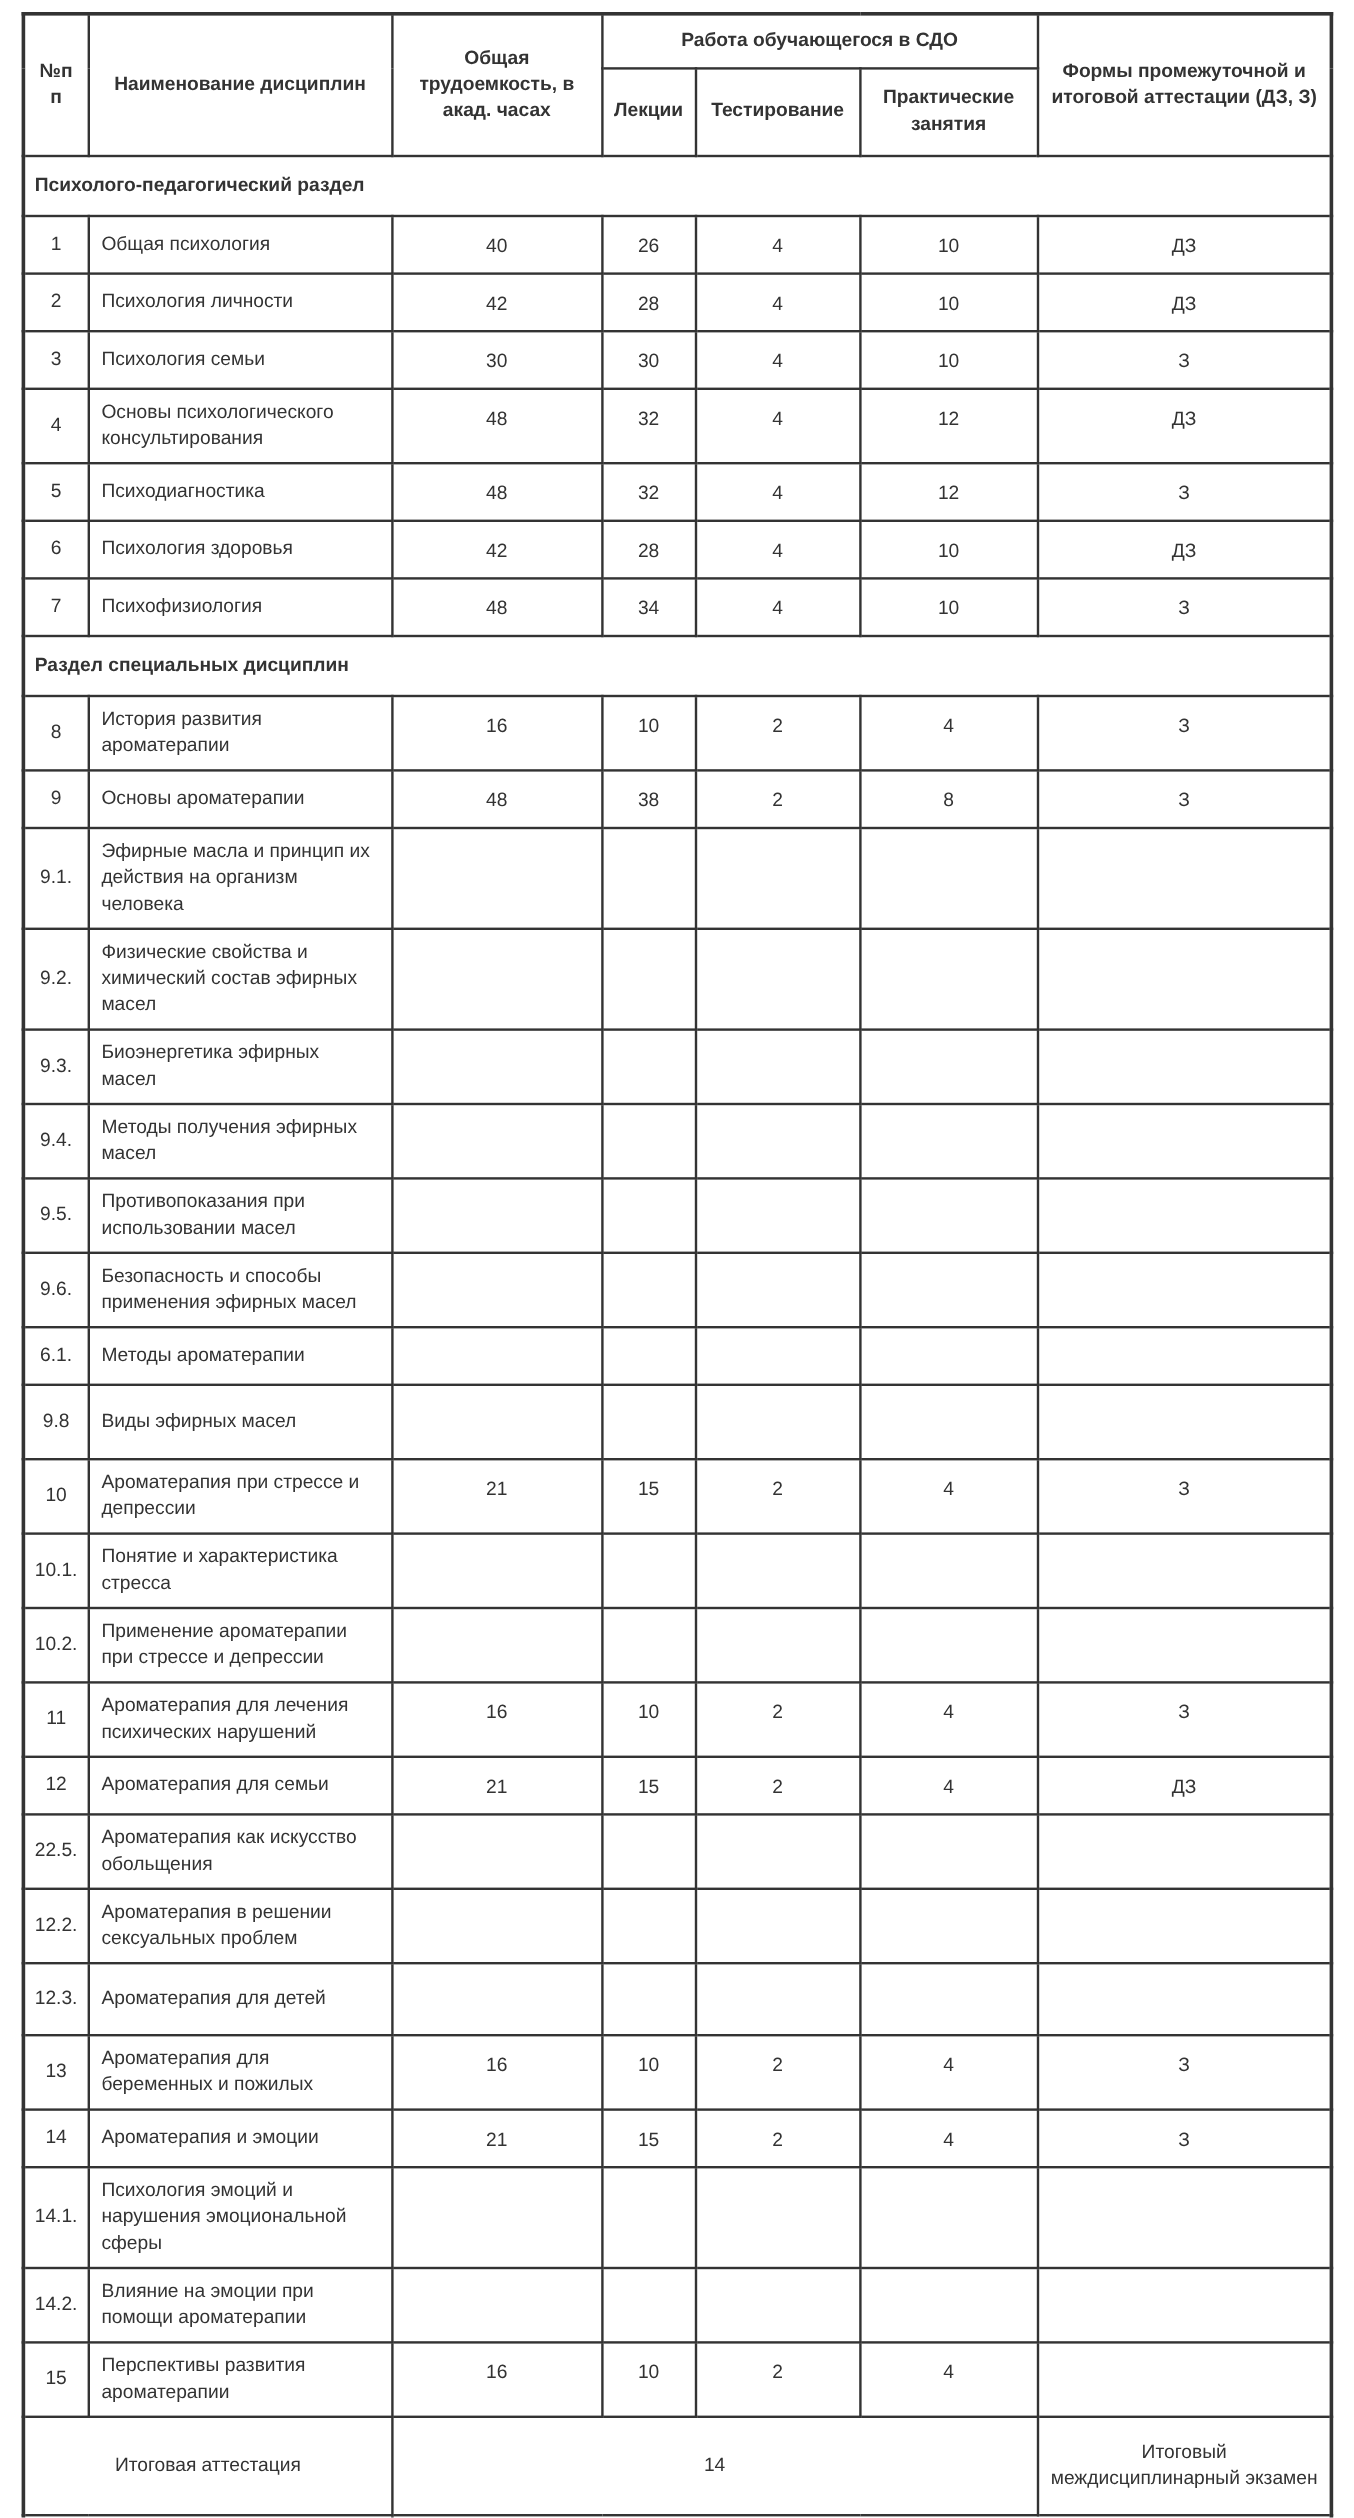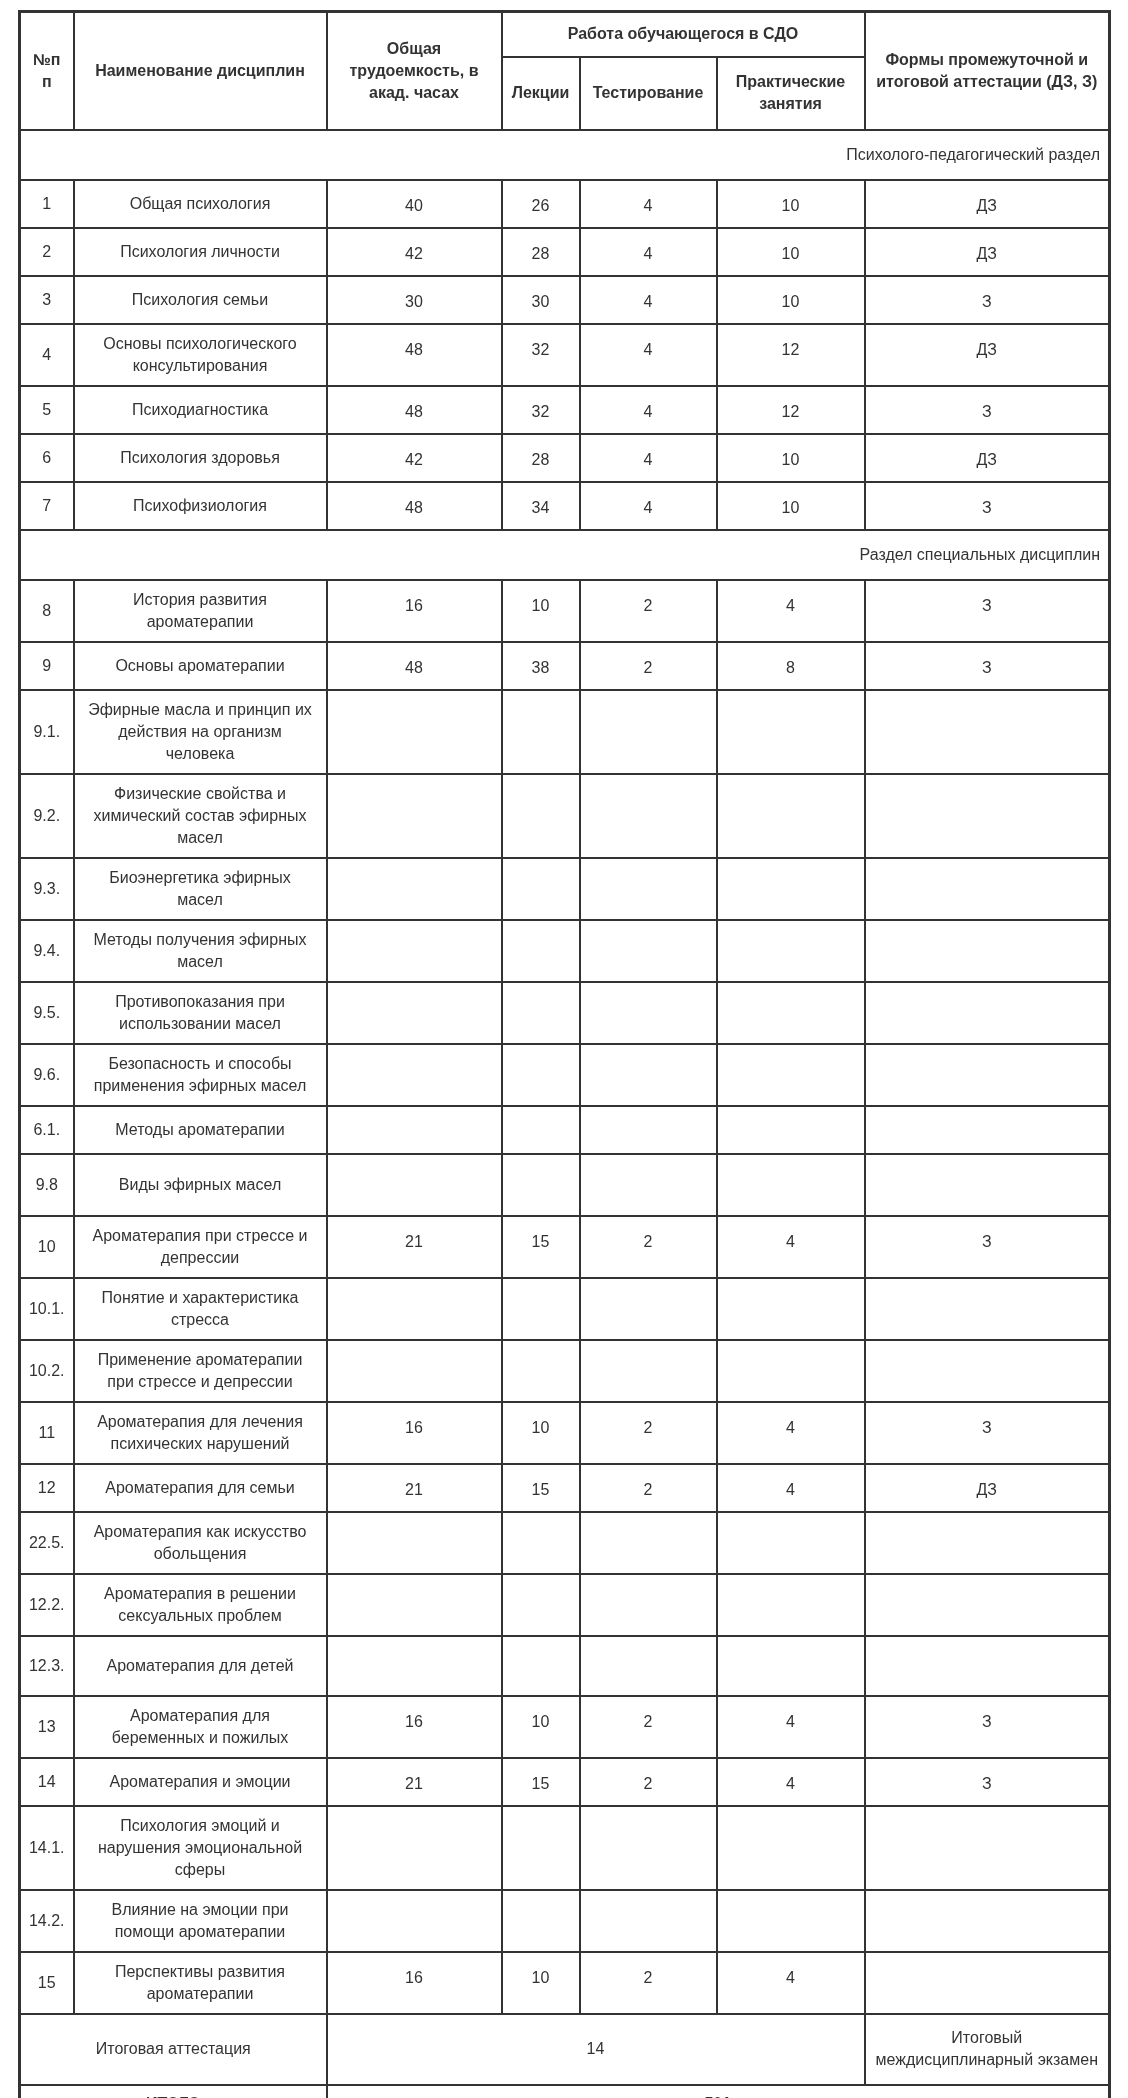--- a/index.html
+++ b/index.html
@@ -35,32 +35,32 @@
     background: #ffffff;
   }
   tr.header-row-top { height: 45px; }
   tr.header-row-sub { height: 73px; }
   td.num {
     text-align: center;
     vertical-align: middle;
     padding: 6px 2px;
   }
   td.name {
-    text-align: center;
+    text-align: left;
     vertical-align: middle;
     padding: 8px 10px;
   }
   td.val {
     text-align: center;
     vertical-align: top;
     padding: 14px 4px 6px 4px;
   }
   td.section {
-    text-align: right;
-    font-weight: normal;
+    text-align: left;
+    font-weight: bold;
     vertical-align: middle;
     padding: 6px 8px;
   }
   td.footer-cell {
     text-align: center;
     vertical-align: middle;
     padding: 6px 10px;
   }
   td.grand {
     text-align: center;
@@ -368,21 +368,21 @@
         </tr>
         <tr style="height: 48px;">
           <td class="num">15</td>
           <td class="name">Перспективы развития ароматерапии</td>
           <td class="val">16</td>
           <td class="val">10</td>
           <td class="val">2</td>
           <td class="val">4</td>
           <td class="val"></td>
         </tr>
-        <tr style="height: 71px;">
+        <tr style="height: 82px;">
           <td class="footer-cell" colspan="2">Итоговая аттестация</td>
           <td class="footer-cell" colspan="4">14</td>
           <td class="footer-cell" colspan="1">Итоговый междисциплинарный экзамен</td>
         </tr>
         <tr style="height: 54px;">
           <td class="grand" colspan="2">ИТОГО</td>
           <td class="grand" colspan="5">501</td>
         </tr>
       </tbody>
   </table>

